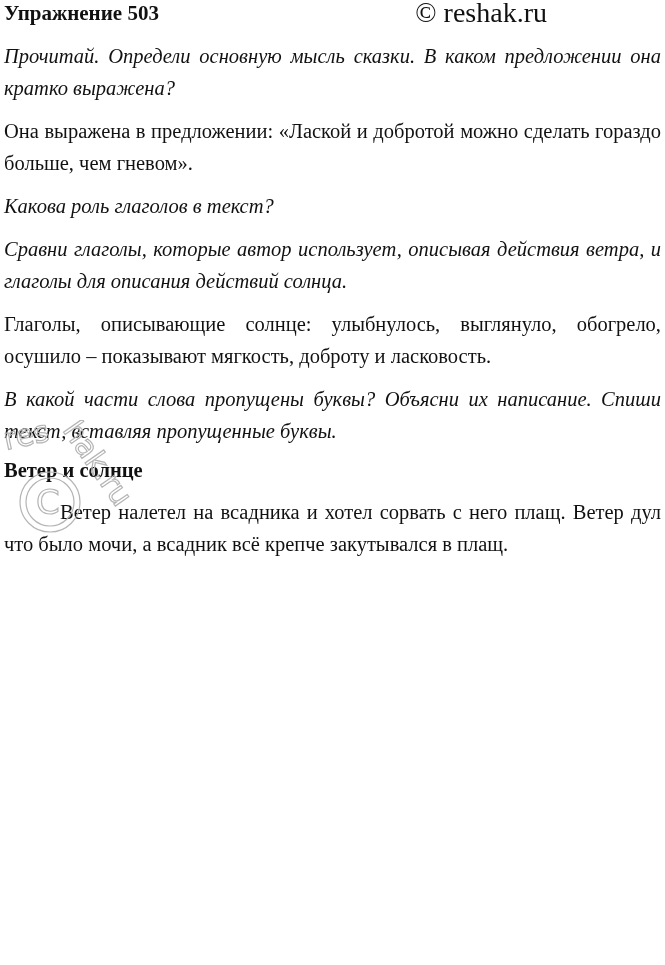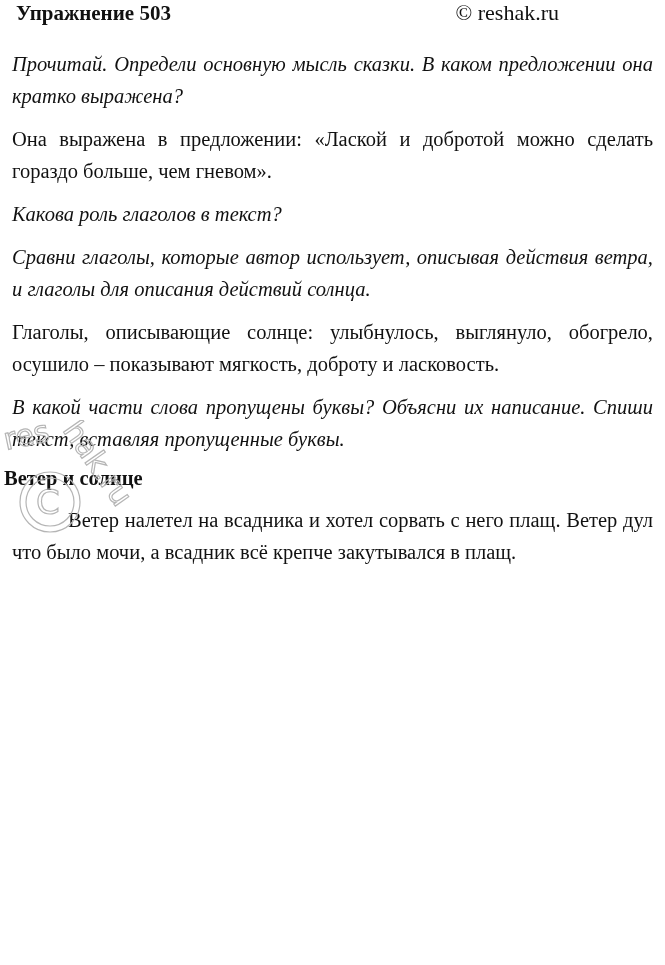--- a/index.html
+++ b/index.html
@@ -2,33 +2,33 @@
 <html><head>
 <meta charset="utf-8">
 <style>
   html, body { margin: 0; padding: 0; background: #ffffff; }
   body {
     width: 665px; height: 965px; overflow: hidden; position: relative;
     font-family: "Liberation Serif", "DejaVu Serif", serif;
     color: #111111;
   }
   .header {
-    position: absolute; left: 12px; top: 0; width: 551px; height: 30px;
+    position: absolute; left: 0; top: 0; width: 551px; height: 30px;
   }
   .ex-title {
     position: absolute; left: 4px; top: 0px;
     font-weight: bold; font-size: 21px; line-height: 26px;
   }
   .brand {
     position: absolute; right: 4px; top: 0px;
-    font-size: 22px; line-height: 26px;
+    font-size: 28px; line-height: 26px;
   }
   .content { position: absolute; left: 4px; top: 40px; width: 657px; }
   p {
-    margin: 8px; font-size: 20.5px; line-height: 32px; text-align: justify;
+    margin: 0; font-size: 20.5px; line-height: 32px; text-align: justify;
   }
   .q { font-style: italic; }
   .gap-a { margin-top: 11px; }
   .story-title { font-weight: bold; font-size: 20.5px; line-height: 30px; margin-top: 8px; }
   .indent { text-indent: 56px; }
   .hint { font-style: italic; color: #8c7b45; font-size: 18px; }
   .hl { color: #21a02e; font-weight: bold; }
   .watermark {
     position: absolute; left: 2px; top: 420px; width: 160px; height: 160px;
     pointer-events: none;

